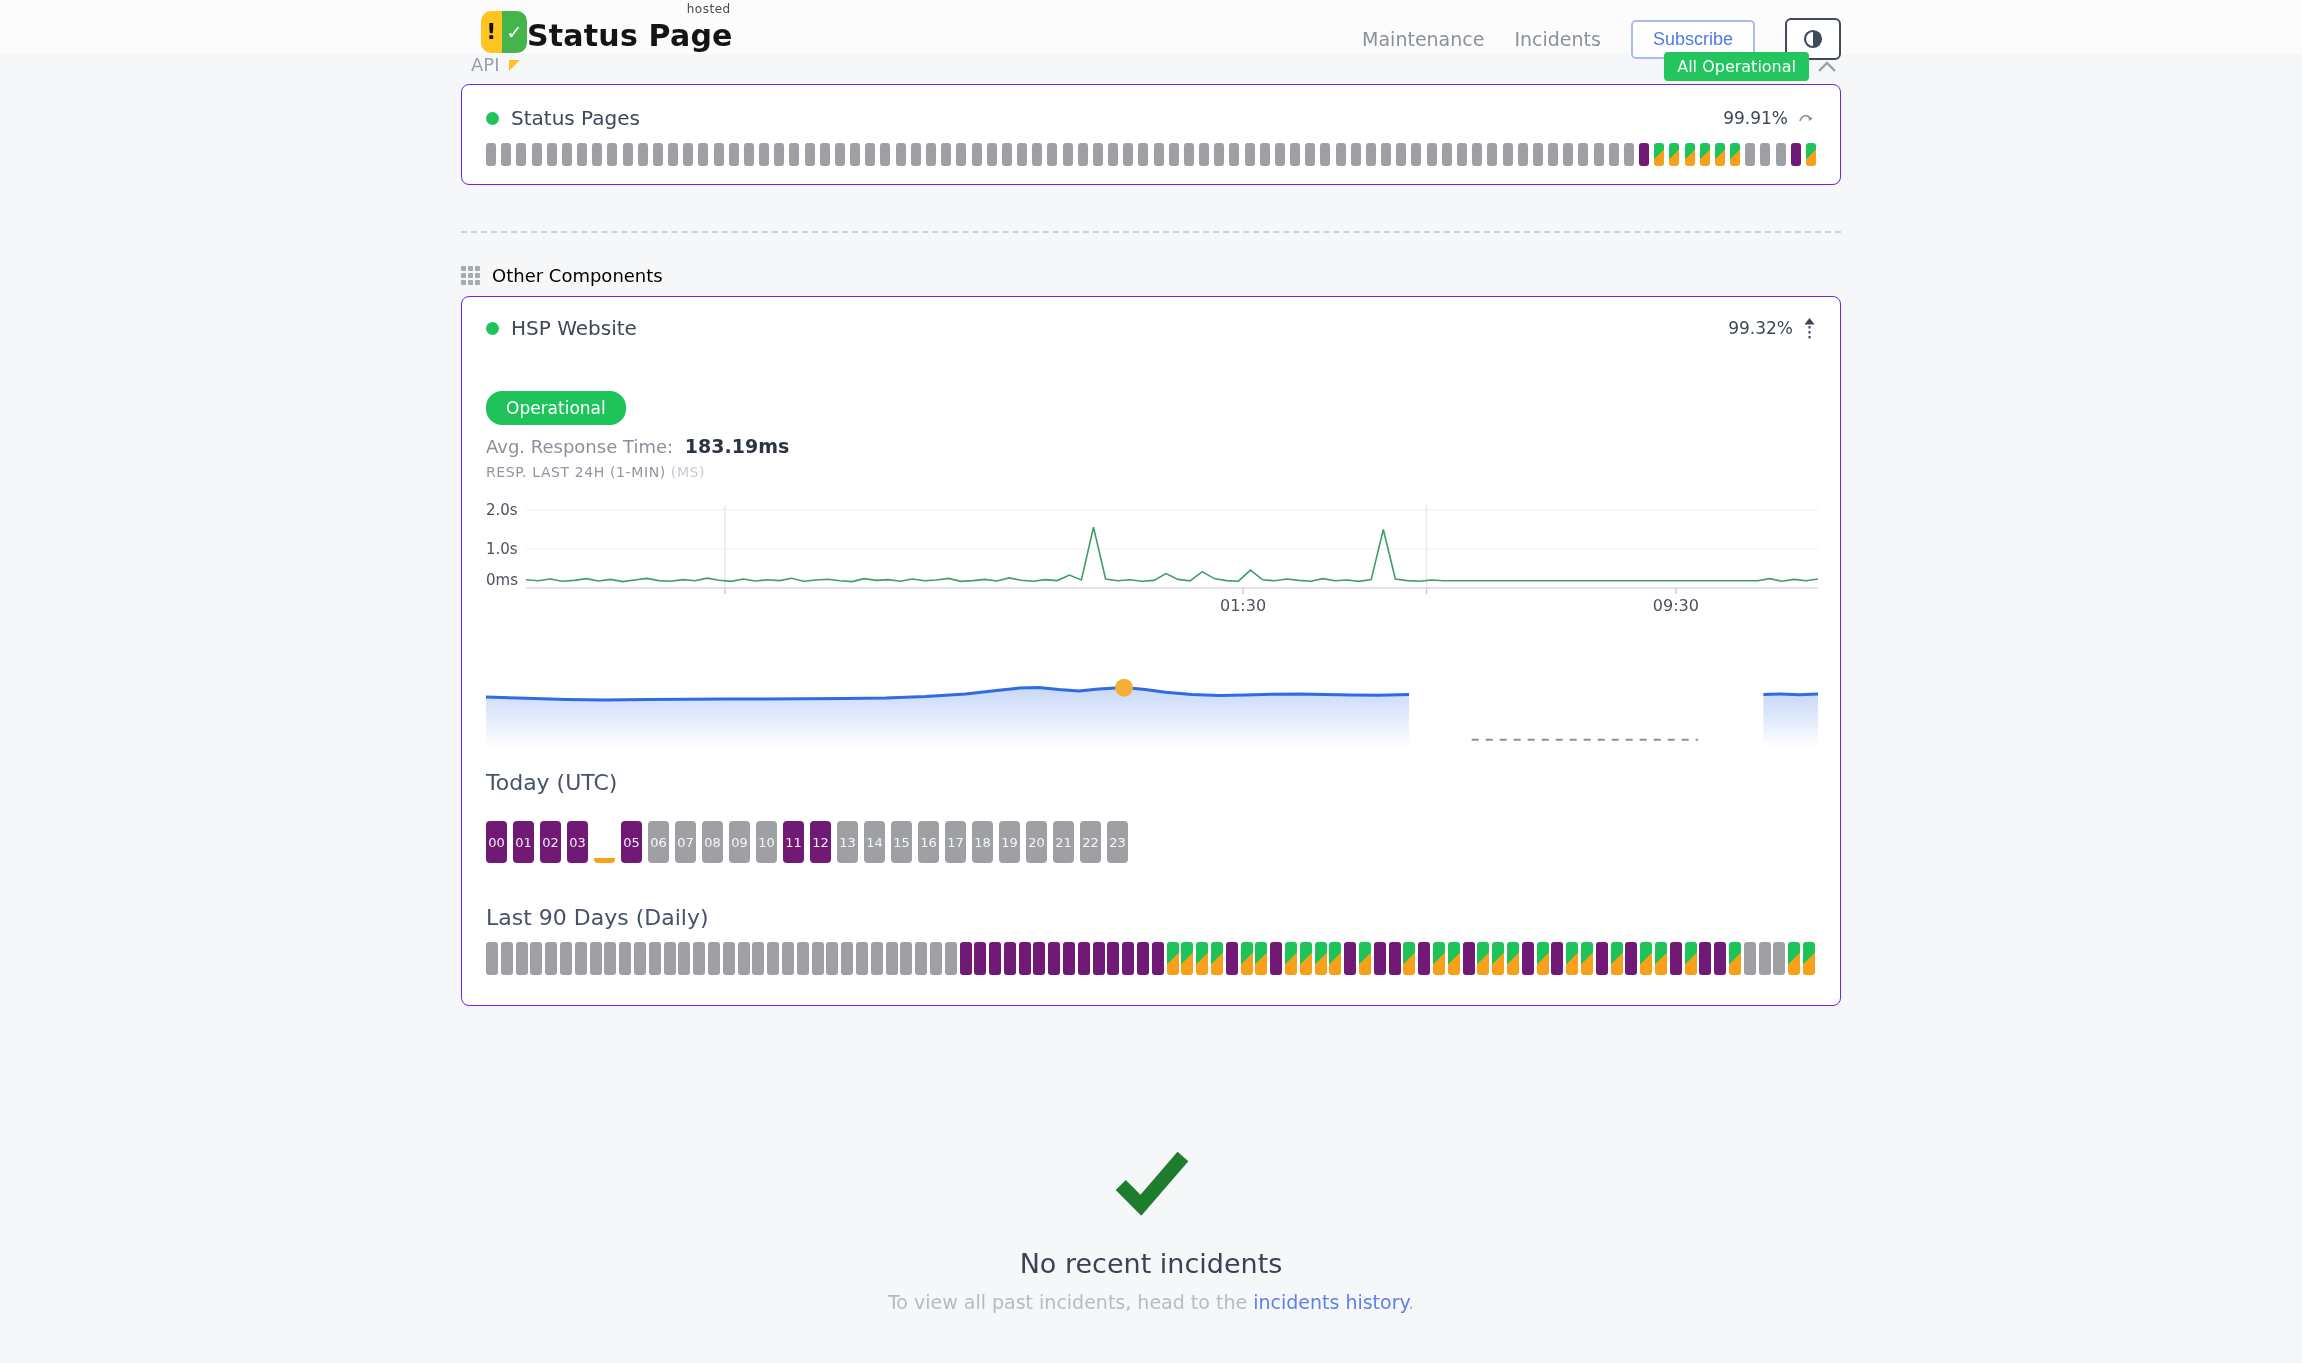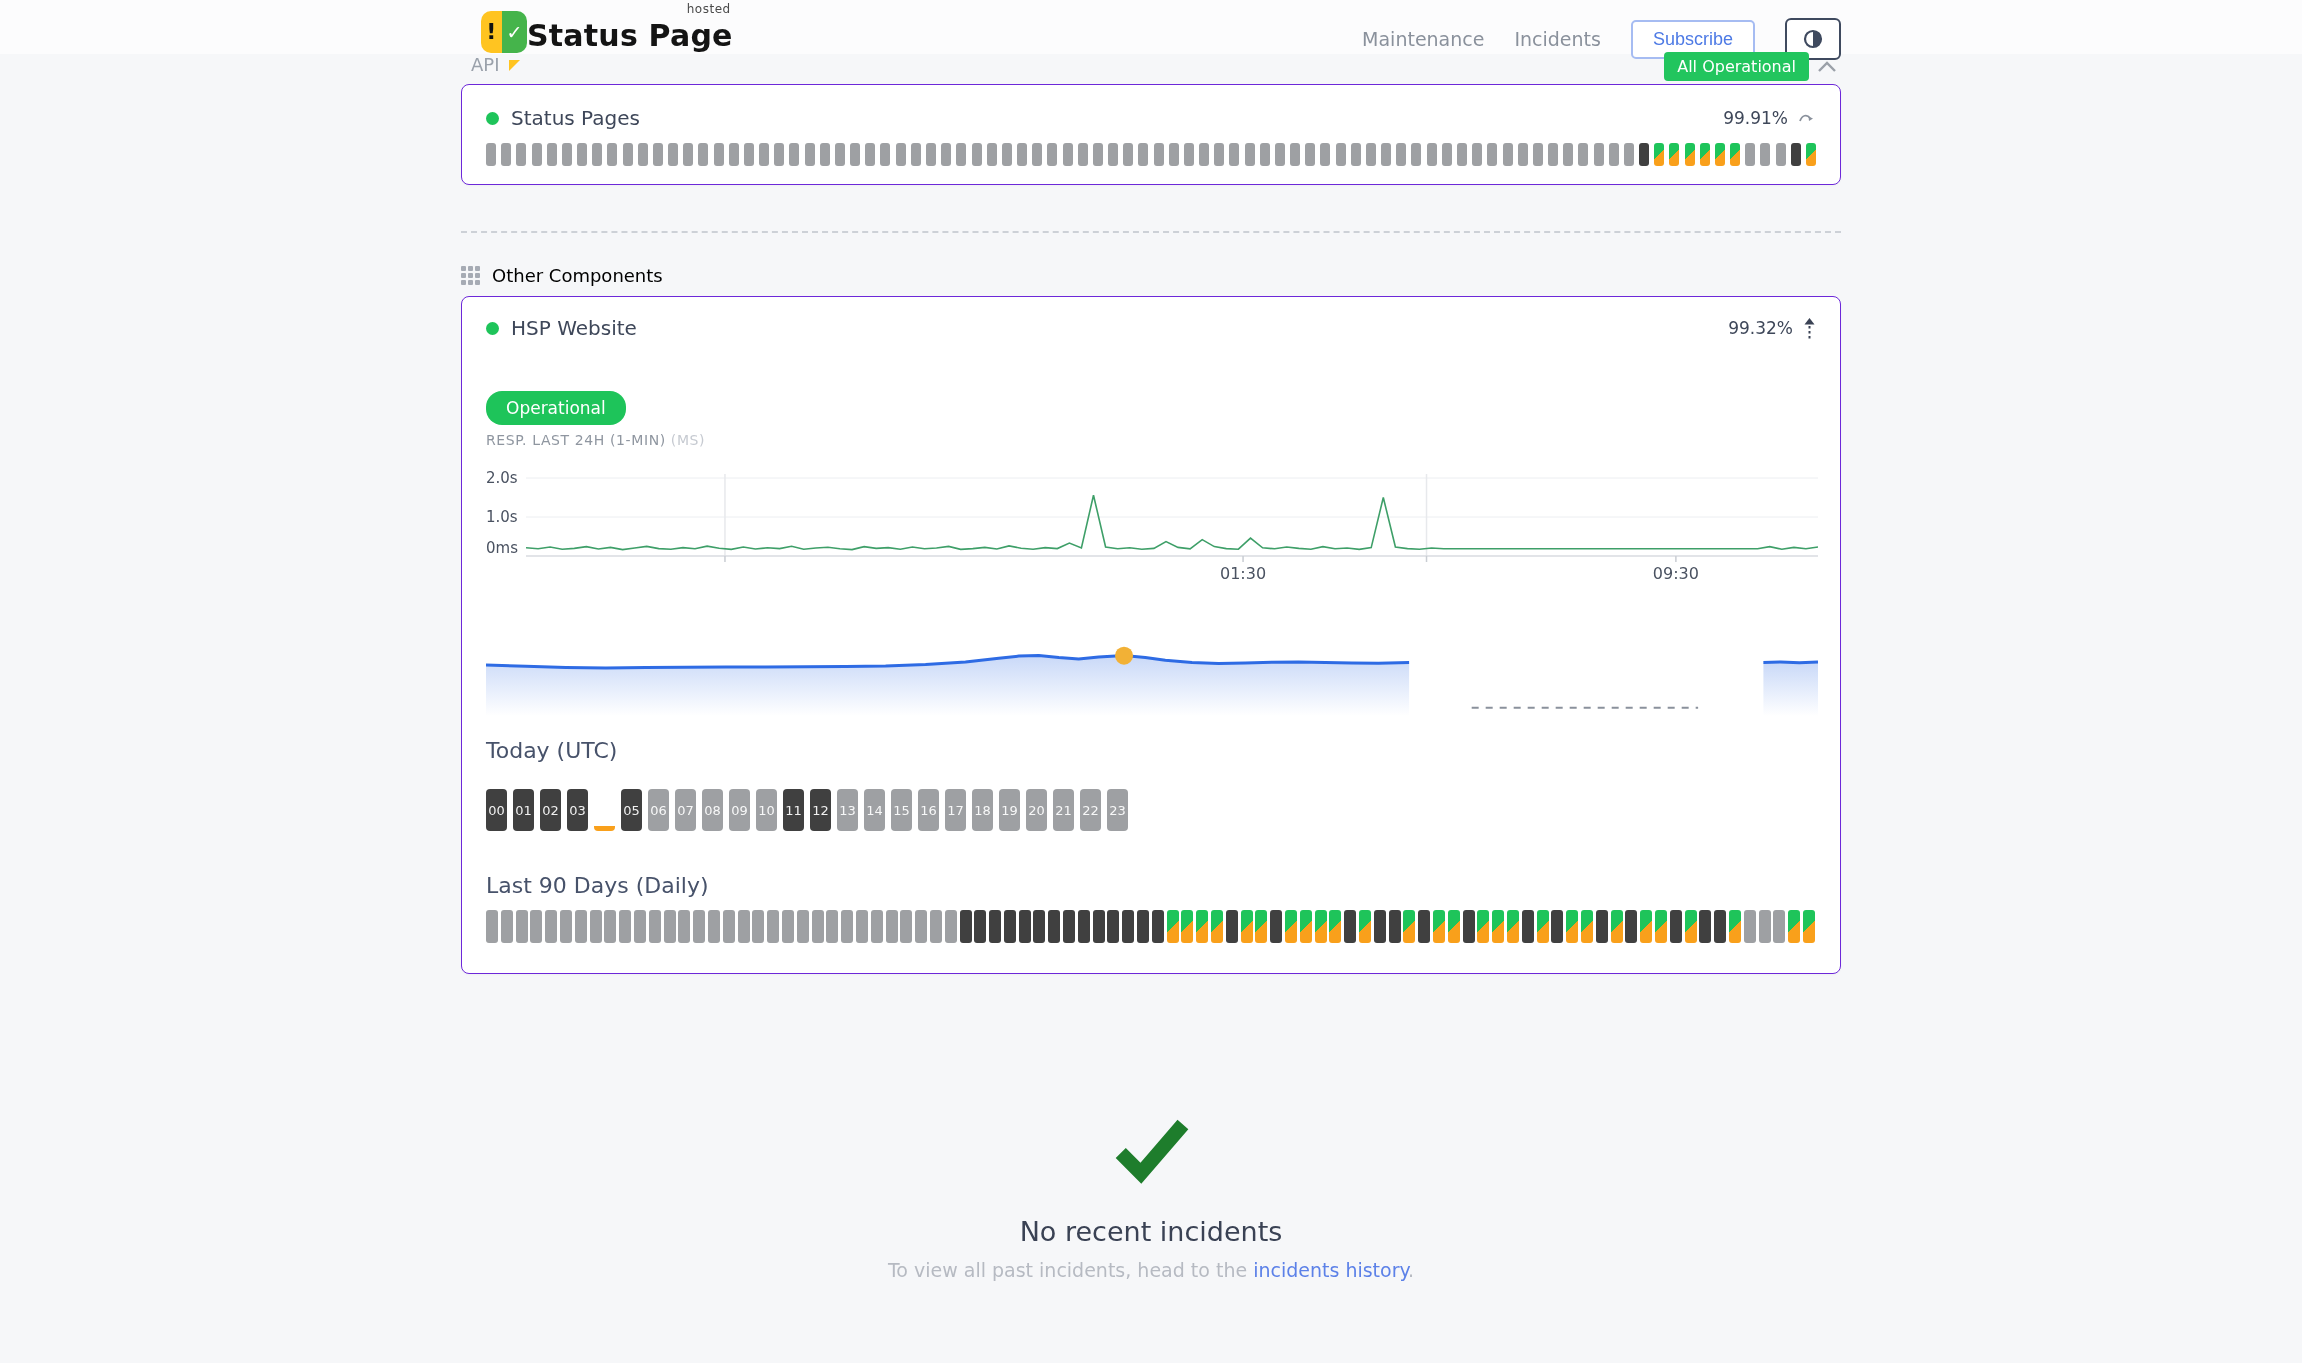--- a/index.html
+++ b/index.html
@@ -29,21 +29,21 @@
   .card2{margin-top:10px;padding:18px 24px 30px;}
   .comp-row{display:flex;align-items:center;justify-content:space-between;height:26px;}
   .comp-left{display:flex;align-items:center;gap:12px;}
   .dot{width:13px;height:13px;border-radius:50%;background:#1EC45A;}
   .comp-name{font-size:20px;color:#3E4759;font-weight:500;}
   .comp-right{display:flex;align-items:center;gap:10px;font-size:17px;color:#3E4759;}
   .bars{display:flex;justify-content:space-between;margin-top:12px;}
   .ubar{width:10px;height:23px;border-radius:3px;display:inline-block;}
   .dbar{width:12px;height:33px;border-radius:3px;display:inline-block;}
   .s-g{background:#9EA0A3;}
-  .s-u{background:#404040;}
+  .s-u{background:#701a75;}
   .s-d{background:linear-gradient(135deg,#1EC45A 50%,#F9A01B 50%);}
   .divider{border:none;border-top:2px dashed #CDD1D7;margin:46px 0 0 0;}
   .other-head{display:flex;align-items:center;gap:12px;margin-top:32px;color:#A6ABB4;}
   .other-title{font-size:18px;color:#000000;}
   .pill{display:inline-block;background:#1EC45A;color:#fff;font-size:17px;font-weight:500;padding:7px 20px;border-radius:16px;margin-top:50px;}
   .avg-row{margin-top:10px;font-size:18px;color:#8A919C;}
   .avg-val{font-size:19px;color:#2C3444;font-weight:600;margin-left:6px;}
   .sec-label{margin-top:7px;font-size:14px;letter-spacing:.6px;color:#8F96A0;}
   .sec-unit{color:#C6CAD1;}
   .chart1{position:relative;height:124px;padding-left:40px;margin-top:20px;}
@@ -234,20 +234,24 @@
       <div class="comp-right">
         <span>99.32%</span>
         <svg width="13" height="23" viewBox="0 0 13 23">
           <path d="M6.5 1 L1.5 7.5 L11.5 7.5 Z" fill="#3A4254"></path>
           <line x1="6.5" y1="9" x2="6.5" y2="22" stroke="#3A4254" stroke-width="2" stroke-dasharray="2.5 2.5"></line>
         </svg>
       </div>
     </div>
 
     <span class="pill">Operational</span>
+    <div class="avg-row">
+      <span>Avg. Response Time:</span>
+      <span class="avg-val">183.19ms</span>
+    </div>
 
     <div class="sec-label">
       <span>RESP. LAST 24H (1-MIN)</span>
       <span class="sec-unit">(MS)</span>
     </div>
     <div class="chart1" id="c1wrap">
       <svg id="c1svg" width="1292" height="106">
           <line x1="0" x2="1292" y1="10" y2="10" stroke="#ECEEF1" stroke-width="1"></line>
           <line x1="0" x2="1292" y1="49" y2="49" stroke="#ECEEF1" stroke-width="1"></line>
           <line x1="198.968" x2="198.968" y1="6" y2="88" stroke="#E7E9EC" stroke-width="1.5"></line>

